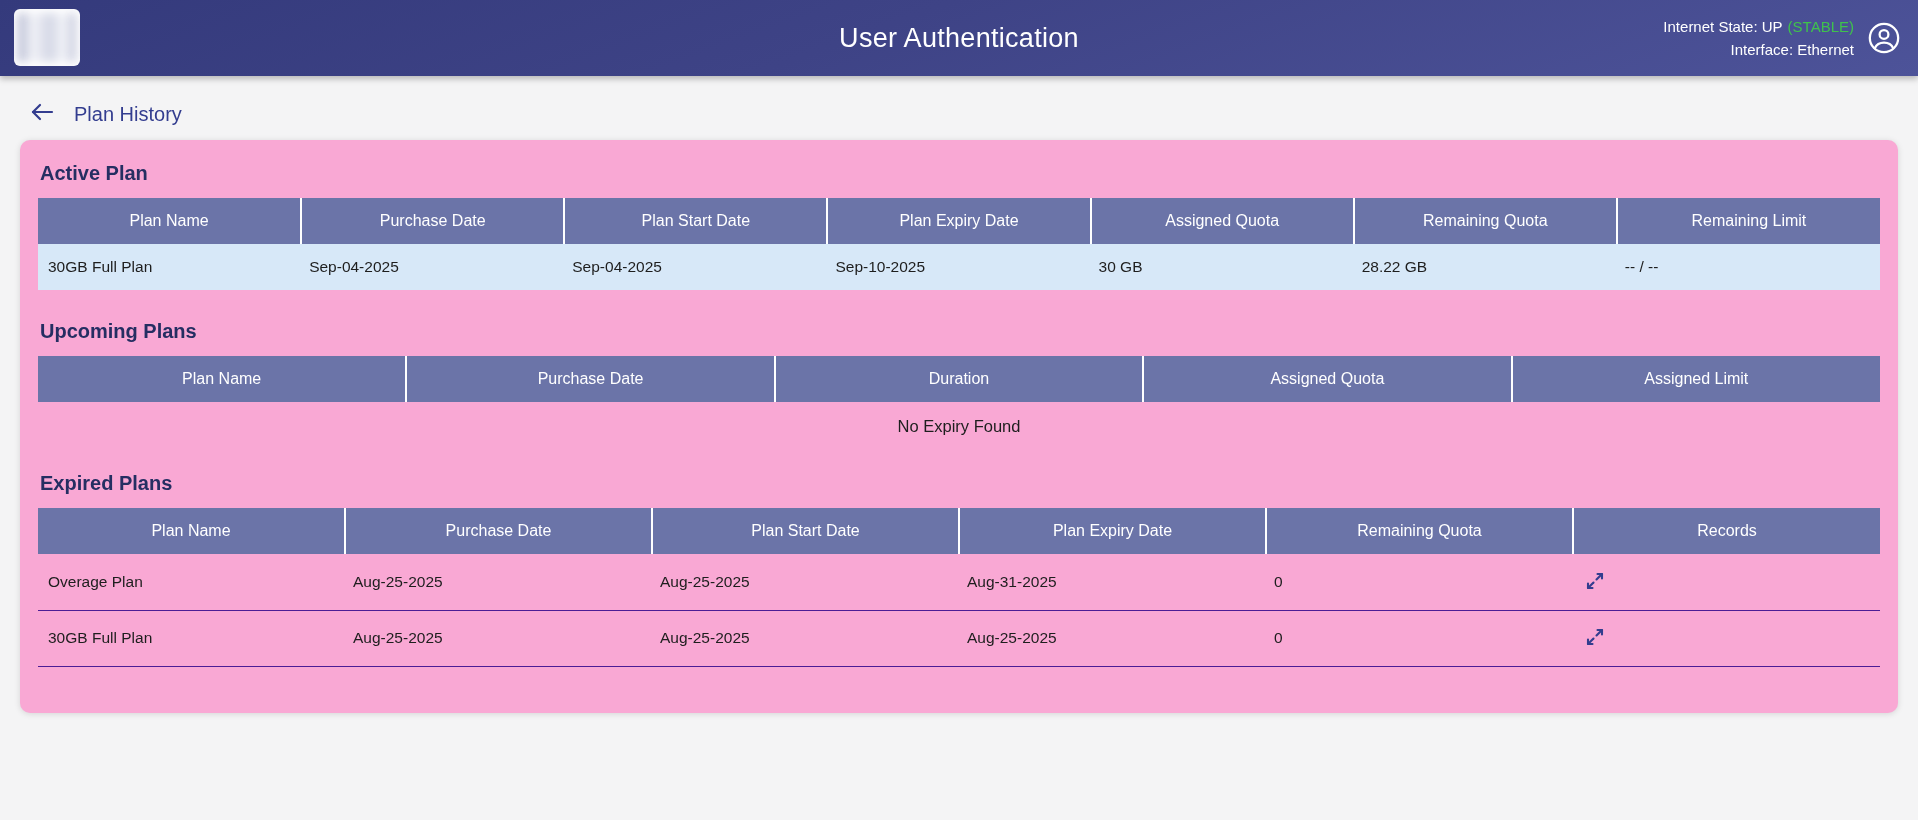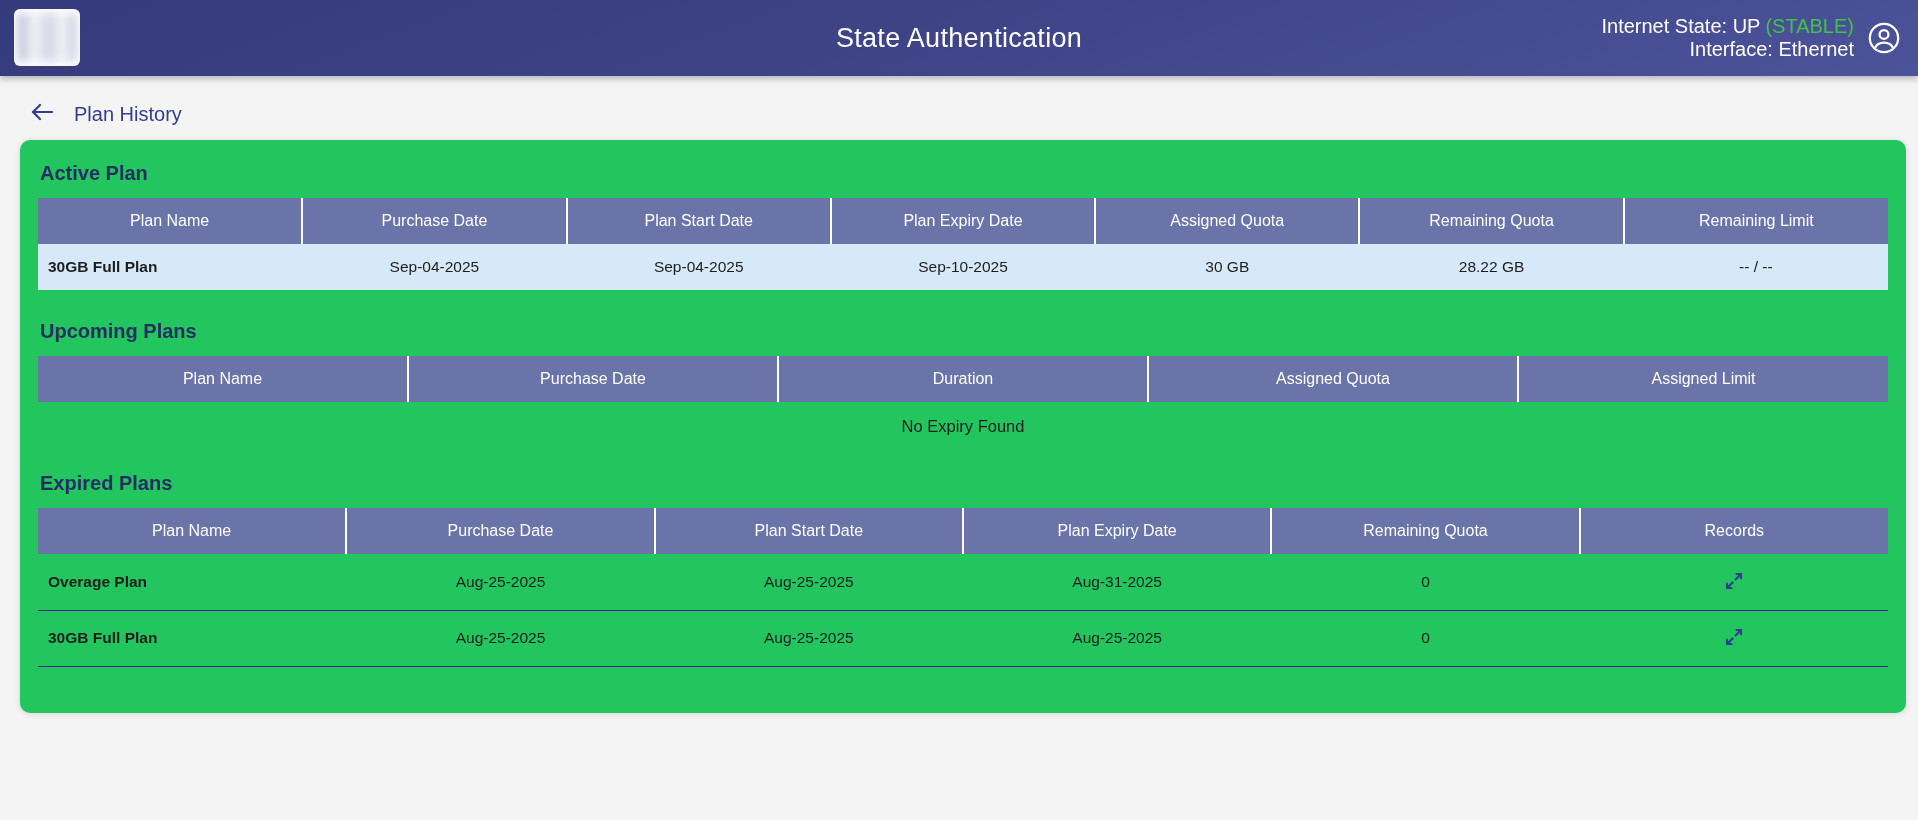--- a/index.html
+++ b/index.html
@@ -41,21 +41,21 @@
     color: #ffffff;
     font-size: 27px;
     font-weight: 500;
     letter-spacing: 0.3px;
   }
   .topbar-right {
     position: absolute;
     right: 64px;
     text-align: right;
     color: #ffffff;
-    font-size: 20px;
+    font-size: 15px;
     line-height: 23px;
   }
   .status-stable {
     color: #3fc24c;
     margin-left: 5px;
   }
   .user-icon-wrap {
     position: absolute;
     right: 16px;
     top: 50%;
@@ -75,22 +75,22 @@
     cursor: pointer;
     width: fit-content;
   }
   .breadcrumb-label {
     font-size: 20px;
     font-weight: 500;
   }
 
   
   .card {
-    margin: 14px 12px 0 20px;
-    background: #22c55e;
+    margin: 14px 20px 0 20px;
+    background: #f9a8d4;
     border-radius: 10px;
     box-shadow: 0 1px 6px rgba(0,0,0,0.13);
     padding: 16px 18px 46px 18px;
     min-height: 530px;
   }
   .section-heading {
     font-size: 20px;
     font-weight: 700;
     color: #252e62;
     margin: 6px 0 13px 2px;
@@ -109,24 +109,24 @@
     font-size: 16px;
     height: 46px;
     border-right: 2px solid #ffffff;
     padding: 0 8px;
   }
   th:last-child { border-right: none; }
   td {
     font-size: 15.5px;
     color: #1e1e1e;
     height: 46px;
-    text-align: center;
+    text-align: left;
     padding: 0 8px;
   }
-  td.cell-left { text-align: left; padding-left: 10px; font-weight: bold; }
+  td.cell-left { text-align: left; padding-left: 10px; }
 
   .active-row td { background: #d7e8f8; }
 
   .empty-text {
     text-align: center;
     font-size: 16.5px;
     color: #1e1e1e;
     padding: 15px 0 6px 0;
   }
 
@@ -143,21 +143,21 @@
     padding: 0;
   }
 </style>
 </head>
 <body>
 
 <header class="topbar">
   <div class="logo-box">
     <div class="logo-blur"></div>
   </div>
-  <div class="topbar-title">State Authentication</div>
+  <div class="topbar-title">User Authentication</div>
   <div class="topbar-right">
     <div><span>Internet State: UP</span><span class="status-stable">(STABLE)</span></div>
     <div>Interface: Ethernet</div>
   </div>
   <div class="user-icon-wrap">
     <svg width="34" height="34" viewBox="0 0 24 24" fill="none" stroke="#ffffff" stroke-width="1.6">
       <circle cx="12" cy="12" r="10"></circle>
       <circle cx="12" cy="9.5" r="3.1"></circle>
       <path d="M5.5 19.2 C 7 15.8 10 15.2 12 15.2 C 14 15.2 17 15.8 18.5 19.2" stroke-linecap="round"></path>
     </svg>

